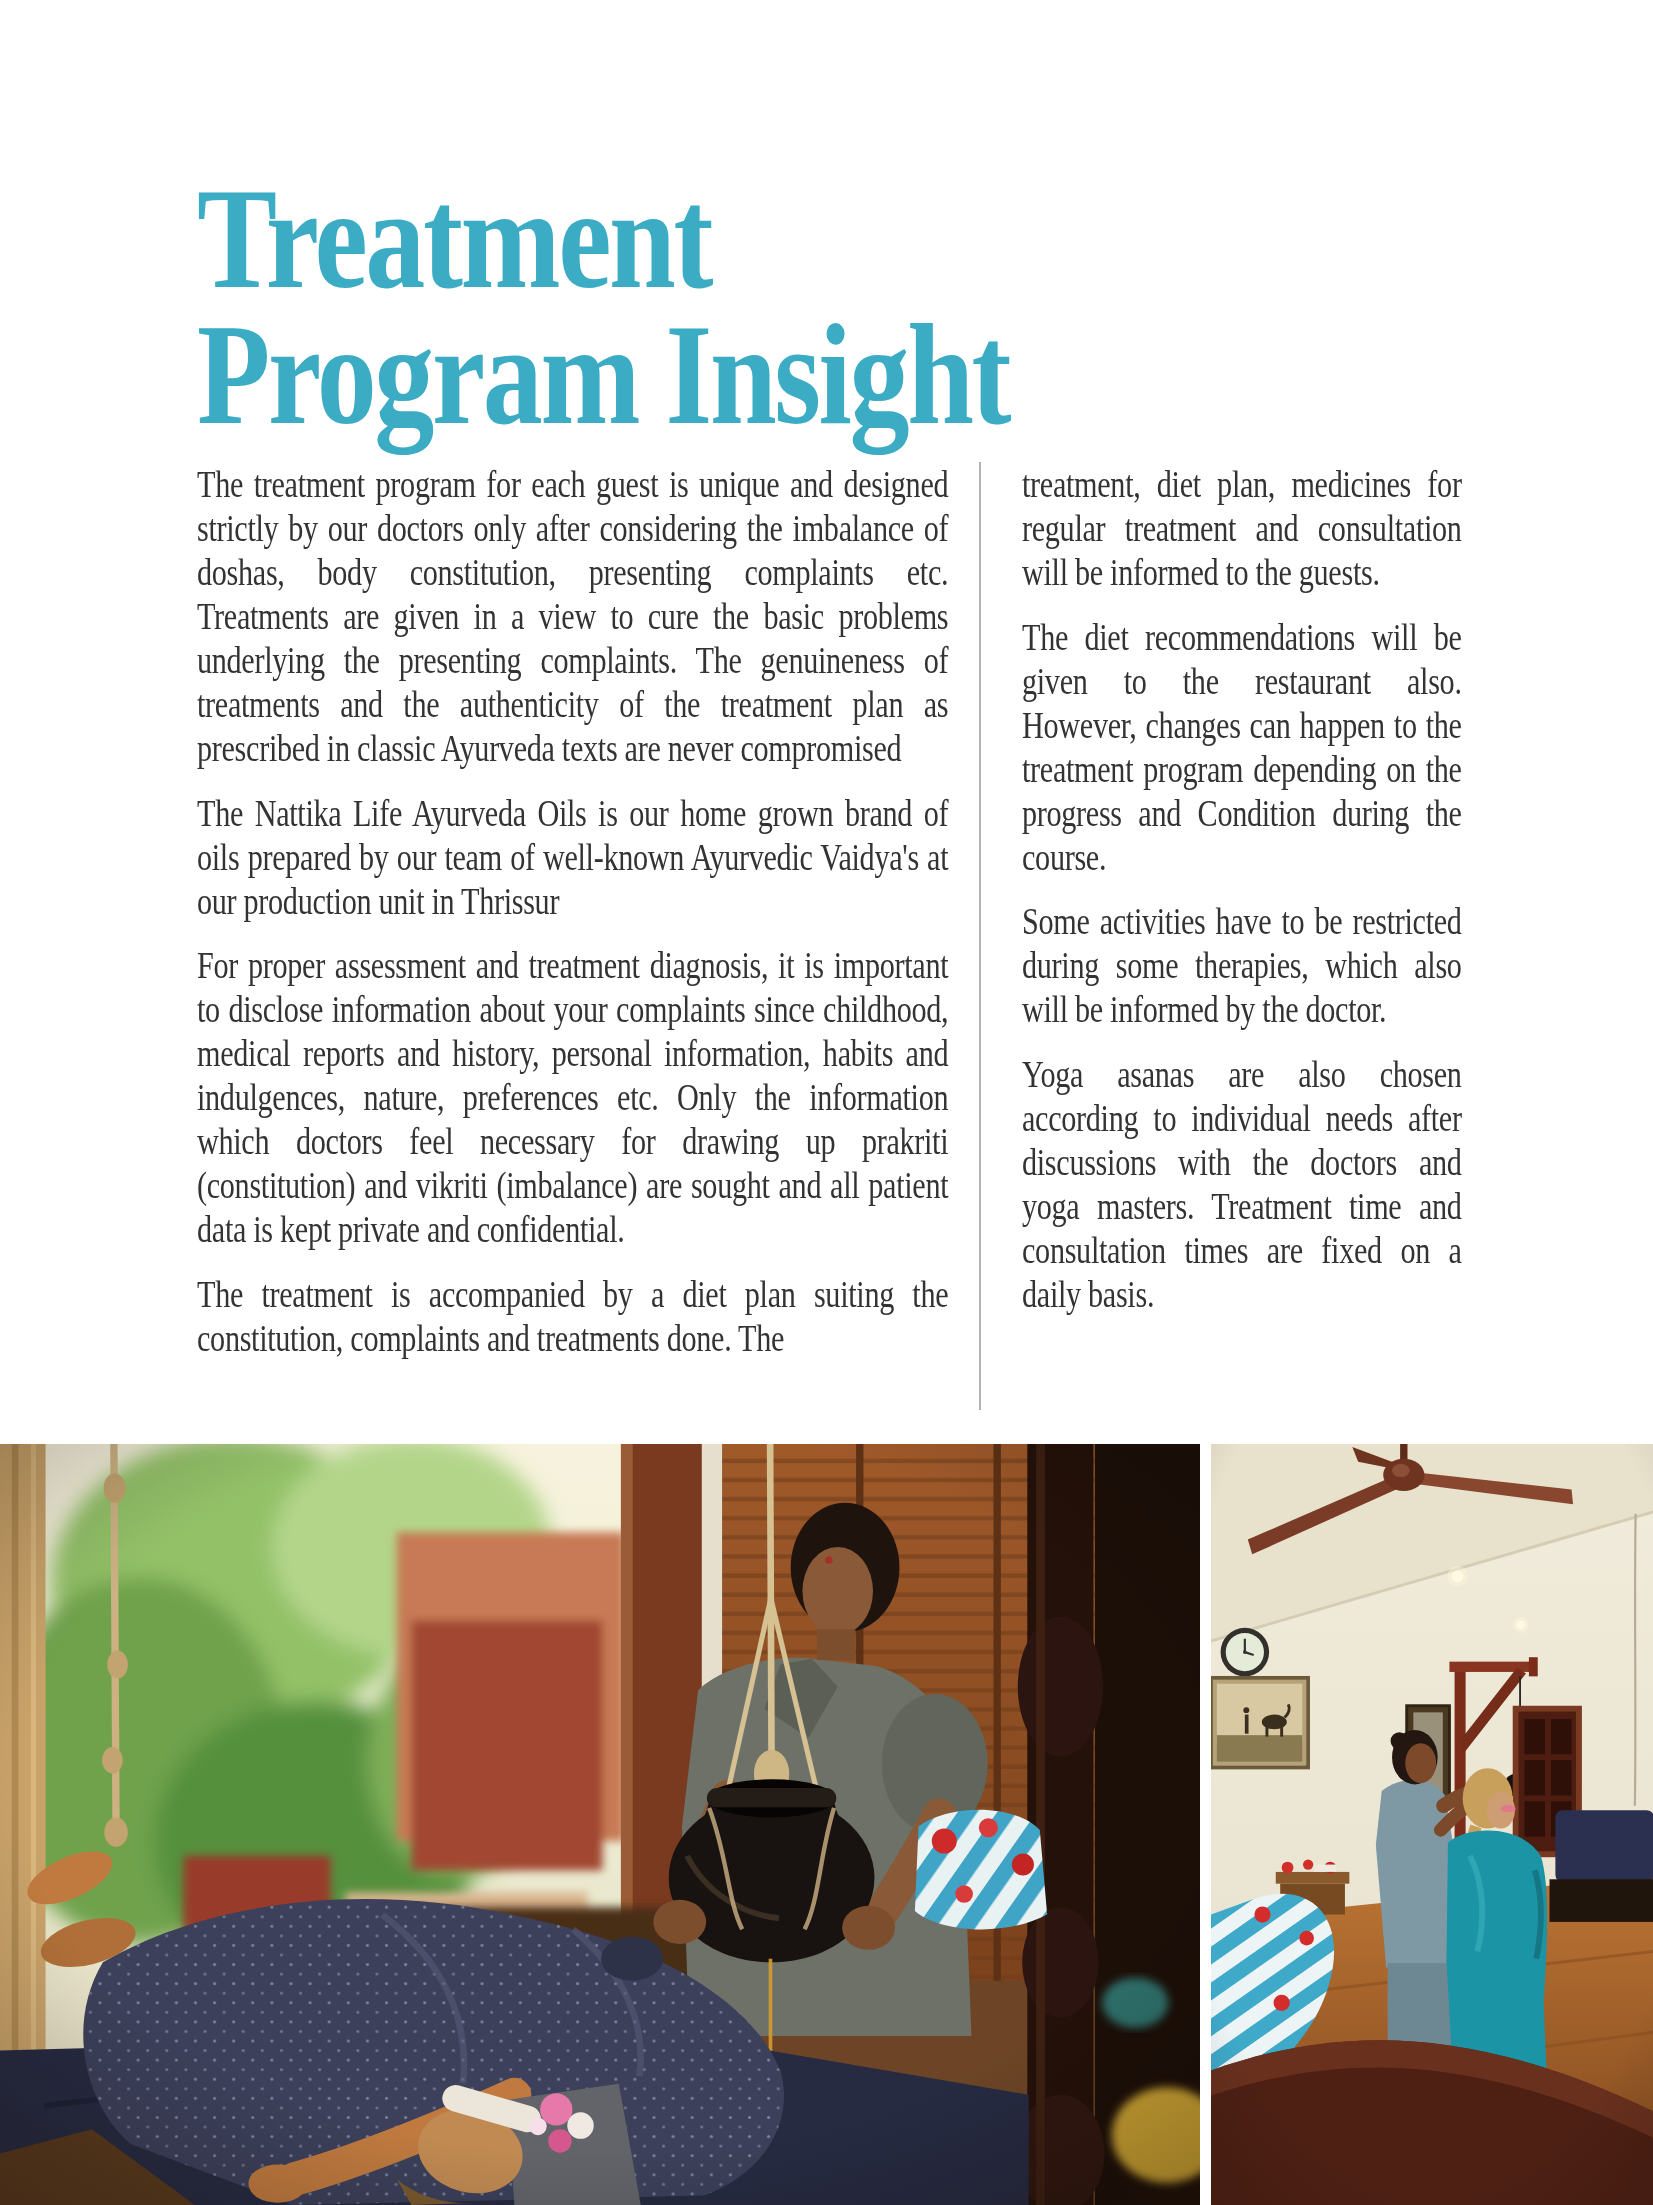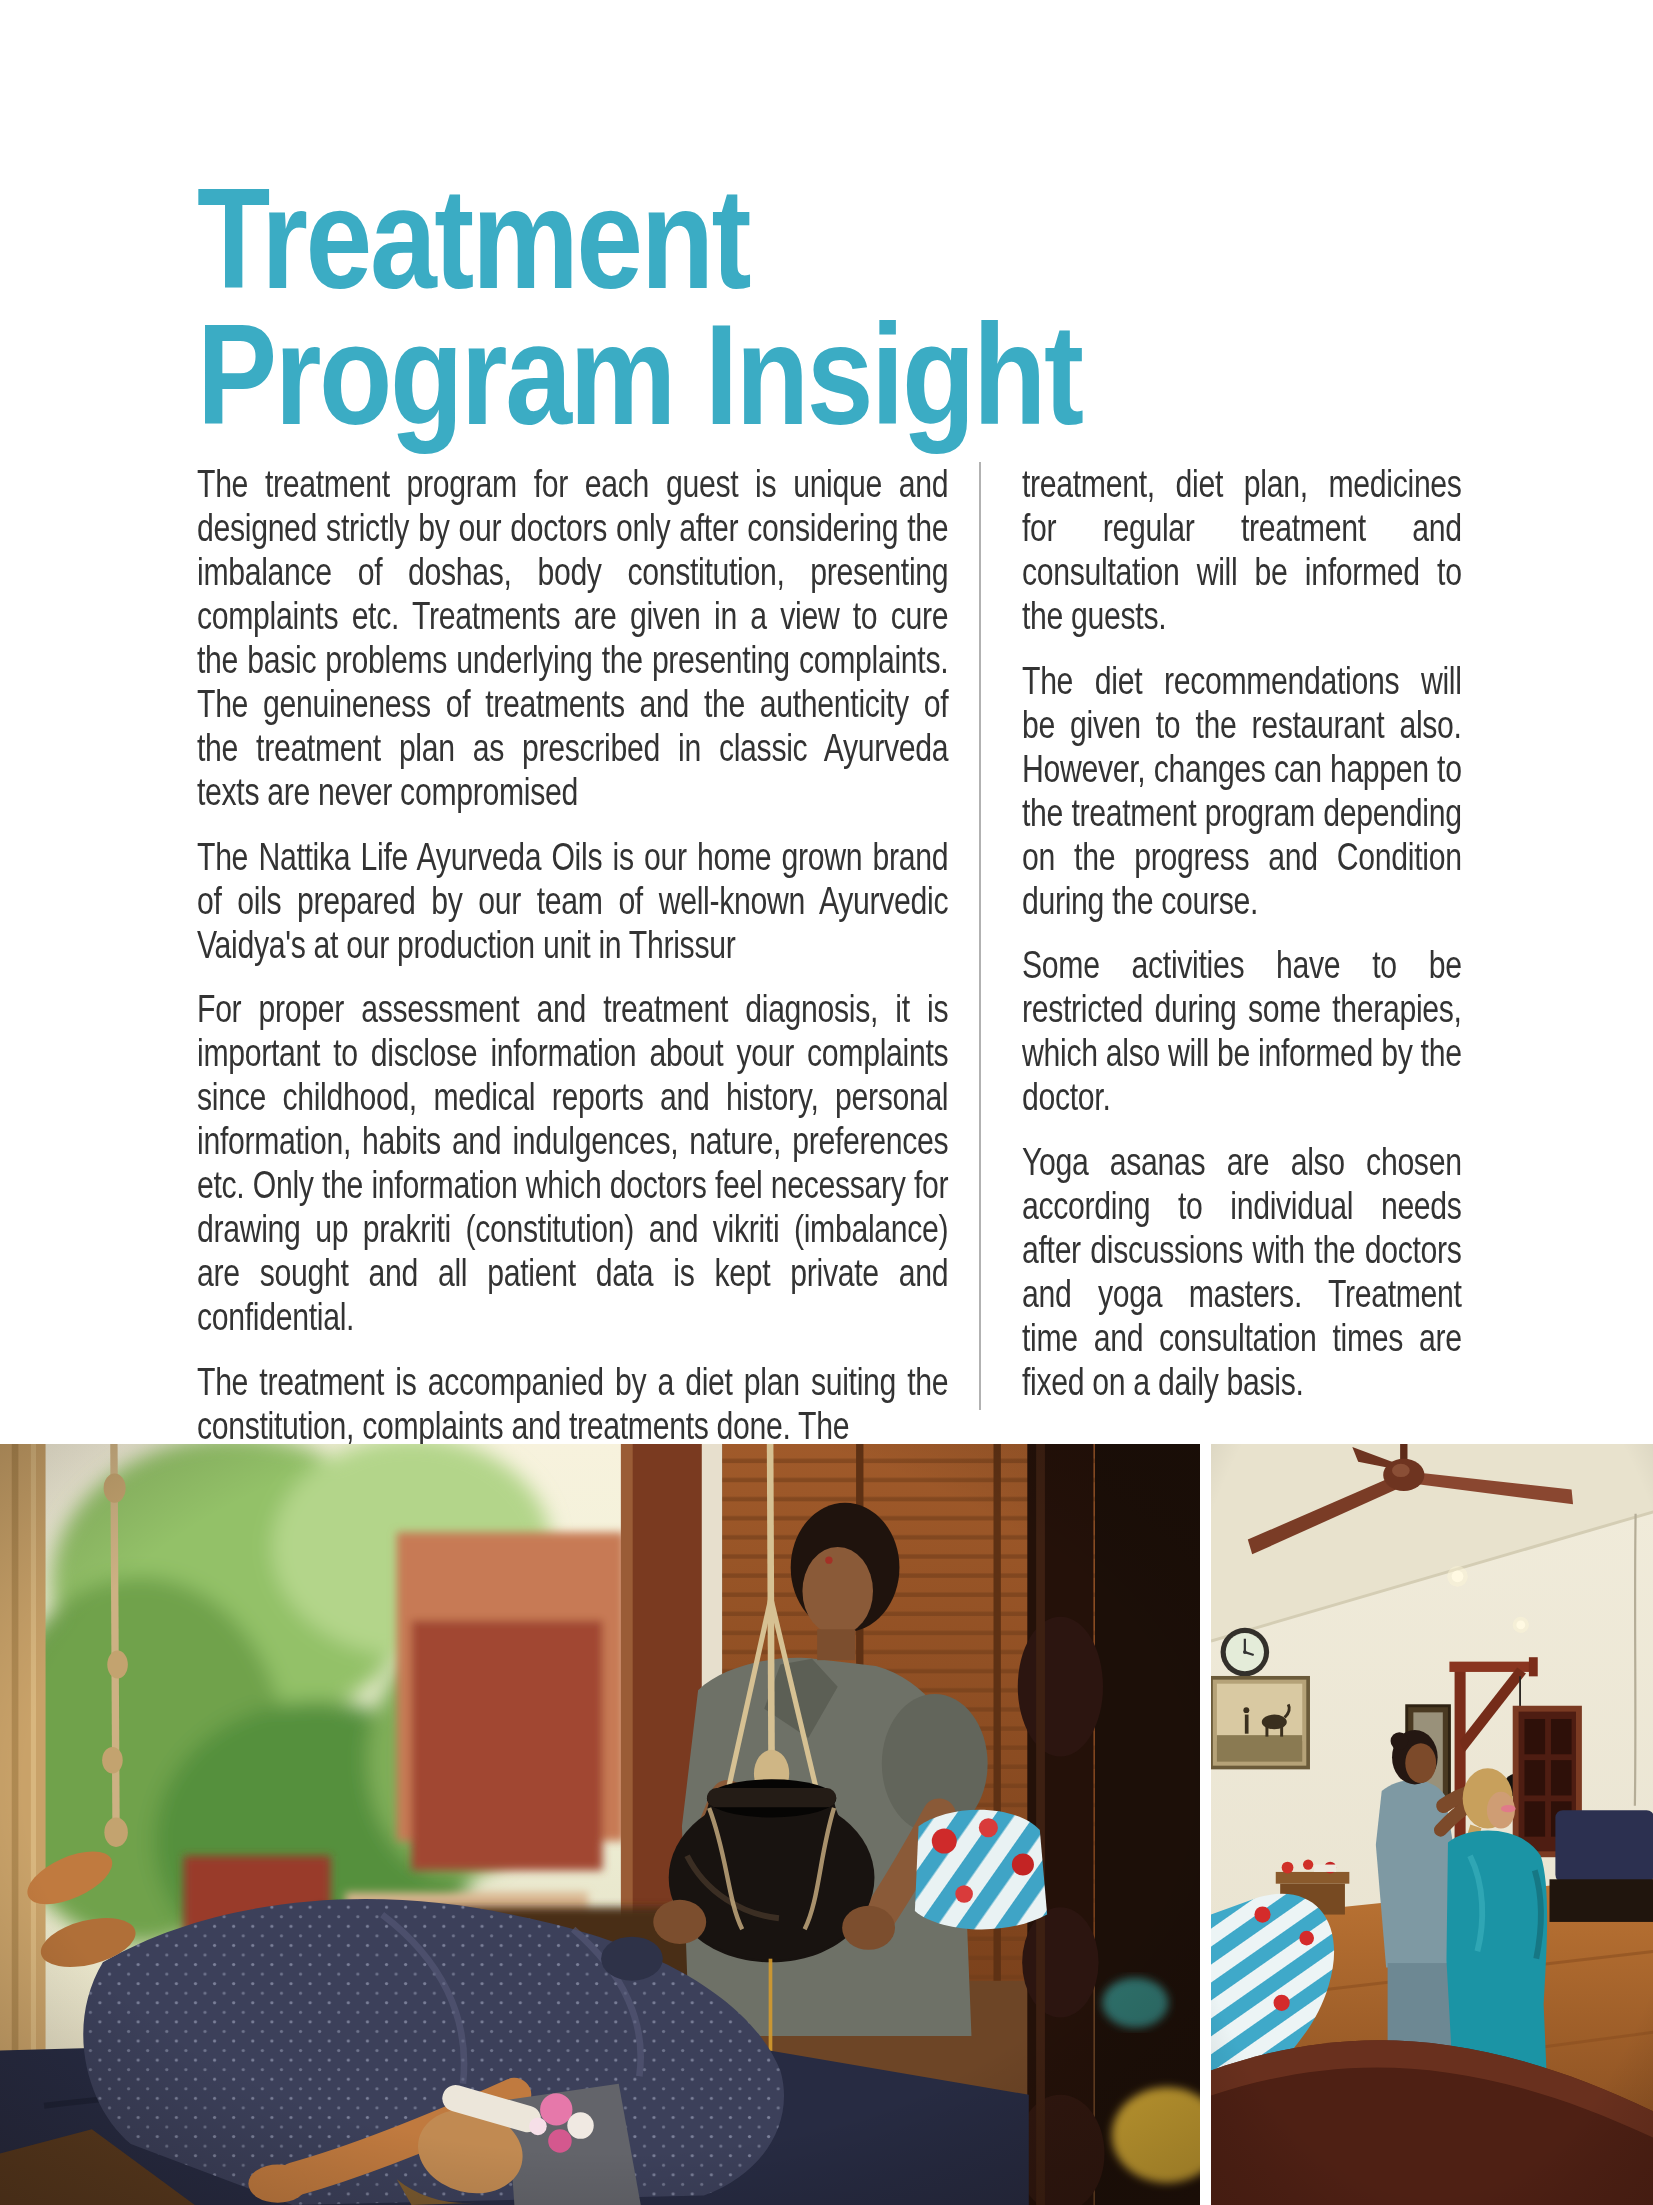--- a/index.html
+++ b/index.html
@@ -1,21 +1,21 @@
 <!DOCTYPE html>
 <html style="font-size:11.8px"><head>
 <meta charset="utf-8">
 <style>
   html,body{margin:0;padding:0;background:#ffffff;}
   .page{
     position:relative;
     width:1654px;height:2205px;
     background:#ffffff;
     overflow:hidden;
-    font-family:Liberation Sans, sans-serif;
+    font-family:Liberation Serif, serif;
   }
   
   .title{
     position:absolute;left:197px;top:171px;
     font-size:143px;line-height:136px;font-weight:800;
     letter-spacing:-2.9px;color:#3bacc4;
     transform:scaleX(0.84);transform-origin:left top;
     white-space:nowrap;
   }
   

